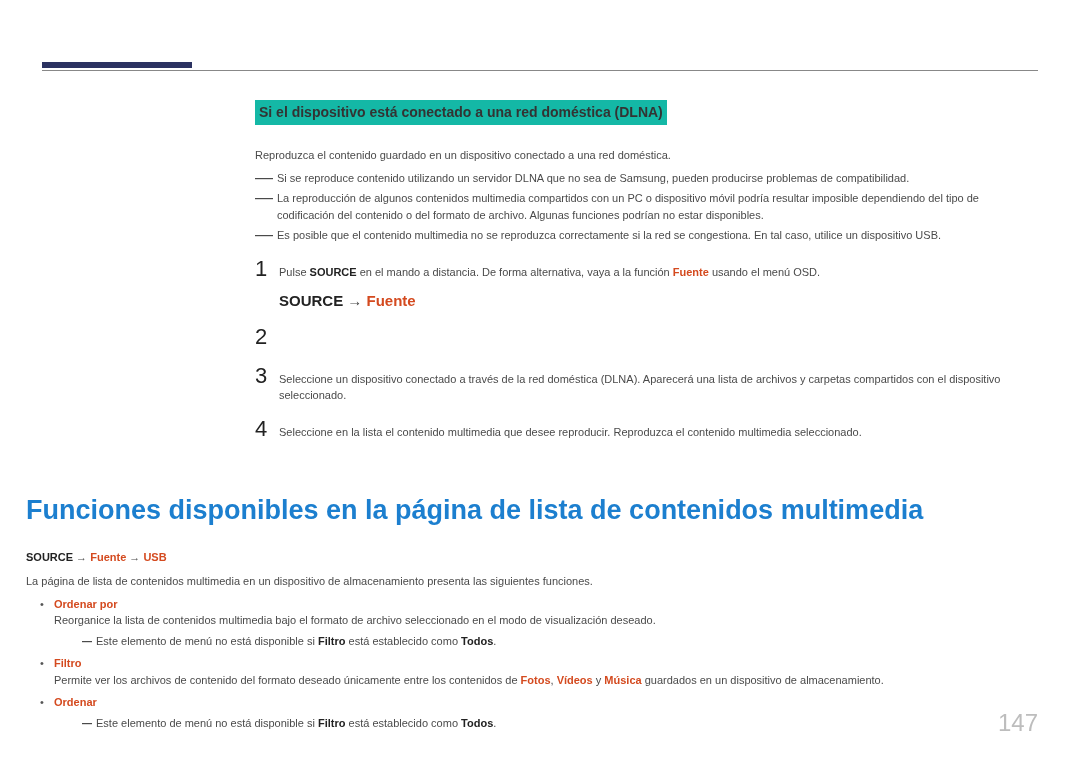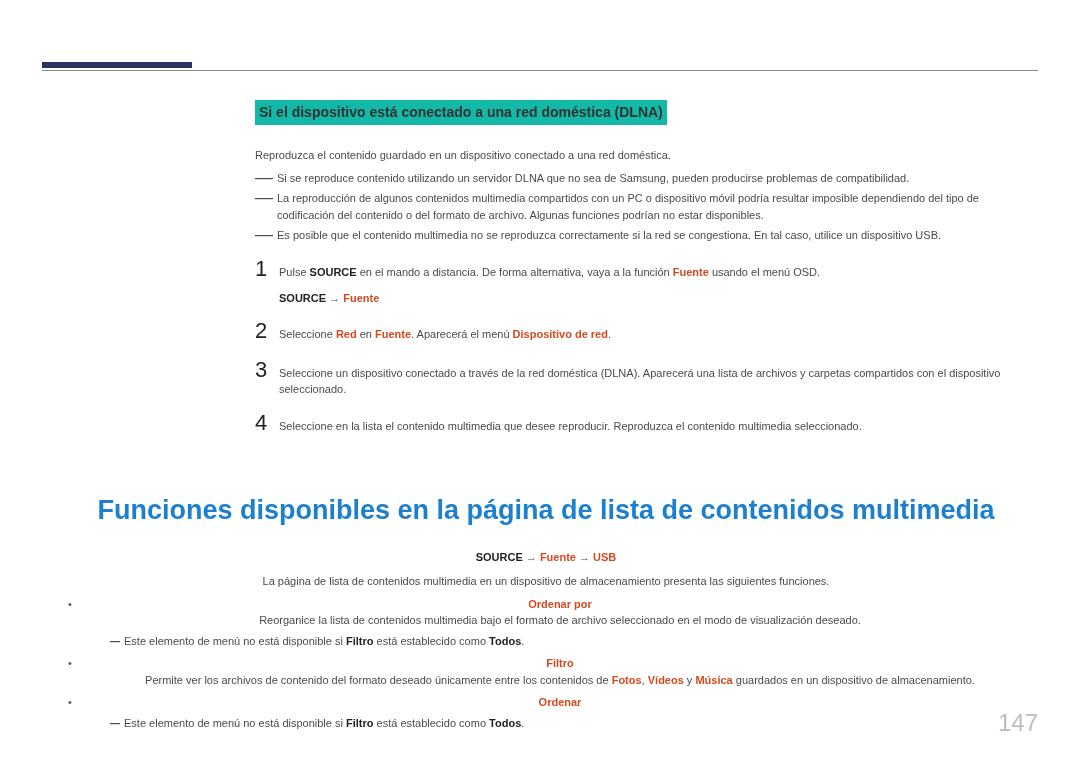--- a/index.html
+++ b/index.html
@@ -67,33 +67,32 @@
     font-weight: 300;
     color: #222;
     width: 24px;
     flex: 0 0 24px;
     line-height: 1.2;
   }
   .num-body { flex: 1; }
   .path {
     margin: 8px 0 8px 24px;
     font-weight: bold;
-    font-size: 11px;
+    font-size: 15px;
   }
   h1.major {
     color: #1c7fcf;
     font-size: 27px;
     font-weight: bold;
     margin: 60px 0 18px 0;
   }
   .full-left {
     position: absolute;
-    left: 54px;
-    right: 42px;
-    text-align: center;
+    left: 26px;
+    right: 42px;
   }
   .path2 {
     font-weight: bold;
     font-size: 11px;
     margin-bottom: 8px;
   }
   ul.bullets {
     list-style: none;
     padding: 0;
     margin: 6px 0 0 0;
@@ -157,23 +156,20 @@
       <span>Pulse </span><span class="black-bold">SOURCE</span><span> en el mando a distancia. De forma alternativa, vaya a la función </span><span class="red-bold">Fuente</span><span> usando el menú OSD.</span>
     </div>
   </div>
 
   <div class="path">
     <span class="black-bold">SOURCE</span><span> → </span><span class="red-bold">Fuente</span>
   </div>
 
   <div class="num-row">
     <div class="num">2</div>
-    <div class="num-body">
-      <span>Seleccione </span><span class="red-bold">Red</span><span> en </span><span class="red-bold">Fuente</span><span>. Aparecerá el menú </span><span class="red-bold">Dispositivo de red</span><span>.</span>
-    </div>
   </div>
 
   <div class="num-row">
     <div class="num">3</div>
     <div class="num-body">Seleccione un dispositivo conectado a través de la red doméstica (DLNA). Aparecerá una lista de archivos y carpetas compartidos con el dispositivo seleccionado.</div>
   </div>
 
   <div class="num-row">
     <div class="num">4</div>
     <div class="num-body">Seleccione en la lista el contenido multimedia que desee reproducir. Reproduzca el contenido multimedia seleccionado.</div>

